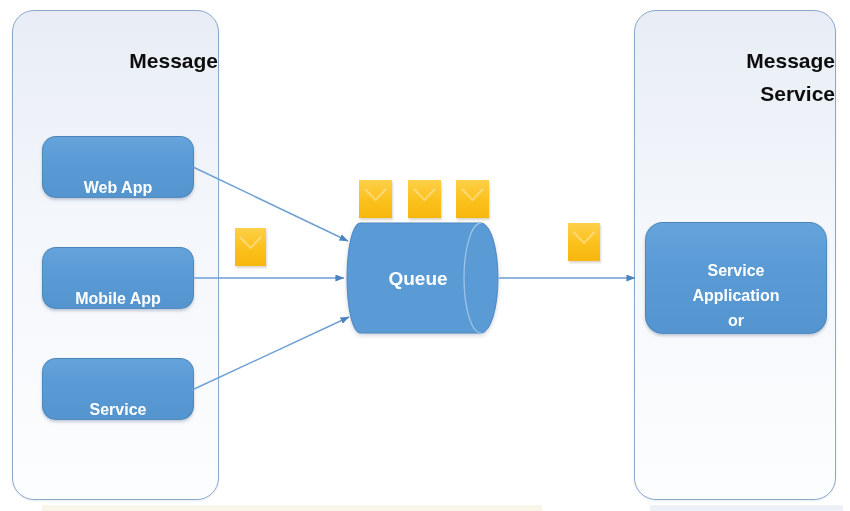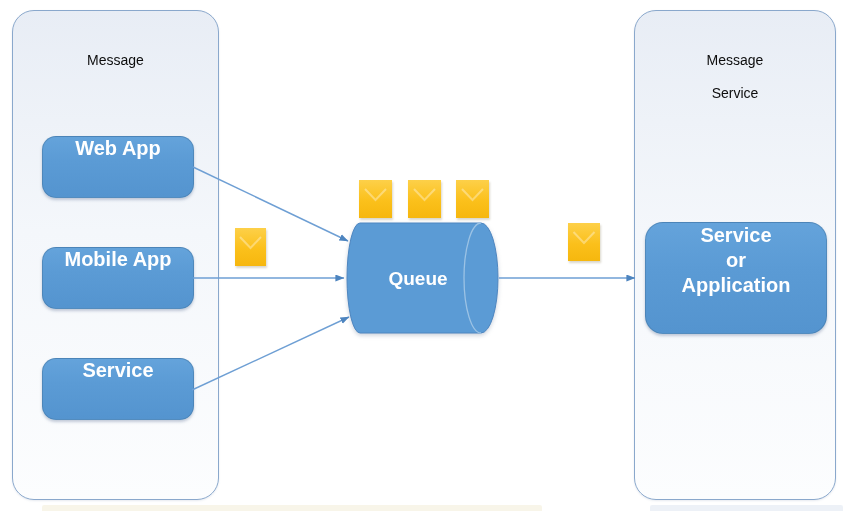--- a/index.html
+++ b/index.html
@@ -10,31 +10,31 @@
     position:absolute;top:10px;height:488px;border-radius:22px;
     border:1px solid #8AA8CC;
     background:linear-gradient(180deg,#e8edf5 0%,#f4f7fb 45%,#fcfdfe 100%);
     box-shadow:0 1px 2px rgba(120,140,170,.18);
   }
   .panel-sender{left:12px;width:205px;}
   .panel-namespace{left:324px;width:204px;}
   .panel-receiver{left:634px;width:200px;}
   .panel-title{
     position:absolute;top:33px;left:0;width:100%;
-    text-align:center;font-size:14px;font-weight:normal;color:#0d0d0d;line-height:33px;
+    text-align:right;font-size:21px;font-weight:bold;color:#0d0d0d;line-height:33px;
   }
 
   
   .node{
     position:absolute;border-radius:14px;
     background:linear-gradient(180deg,#64a3db 0%,#5b9bd5 40%,#5494cf 100%);
     border:1px solid rgba(65,113,156,.45);
     box-shadow:0 2px 3px rgba(90,110,145,.35);
-    color:#ffffff;display:flex;align-items:flex-start;justify-content:center;
-    font-size:20px;font-weight:600;text-align:center;
+    color:#ffffff;display:flex;align-items:flex-end;justify-content:center;
+    font-size:16px;font-weight:600;text-align:center;
   }
   .node-webapp{left:42px;top:136px;width:150px;height:60px;}
   .node-mobileapp{left:42px;top:247px;width:150px;height:60px;}
   .node-service{left:42px;top:358px;width:150px;height:60px;}
   .node-receiver{left:645px;top:222px;width:180px;height:110px;border-radius:18px;line-height:25px;}
 
   
   .queue-svg{position:absolute;left:330px;top:215px;filter:drop-shadow(0 2px 2px rgba(90,110,140,.30));}
   .queue-label{font-family:"Liberation Sans",sans-serif;font-size:19px;font-weight:600;fill:#ffffff;}
 
@@ -84,22 +84,22 @@
   <div class="node node-mobileapp">
     <span>Mobile App</span>
   </div>
   <div class="node node-service">
     <span>Service</span>
   </div>
 
   <div class="node node-receiver">
     <div>
       <div>Service</div>
+      <div>Application</div>
       <div>or</div>
-      <div>Application</div>
     </div>
   </div>
 
   <svg class="queue-svg" width="180" height="130" viewBox="0 0 180 130">
     <path d="M30,8 H151 A17,55 0 0 1 151,118 H30 A13,55 0 0 1 30,8 Z" fill="#5B9BD5" stroke="#4E86C0" stroke-width="1"></path>
     <path d="M151,8 A17,55 0 0 0 151,118" fill="none" stroke="#9CC3E5" stroke-width="1.3"></path>
     <text class="queue-label" x="88" y="70" text-anchor="middle">Queue</text>
   </svg>
 
   <div class="msg msg-1">

